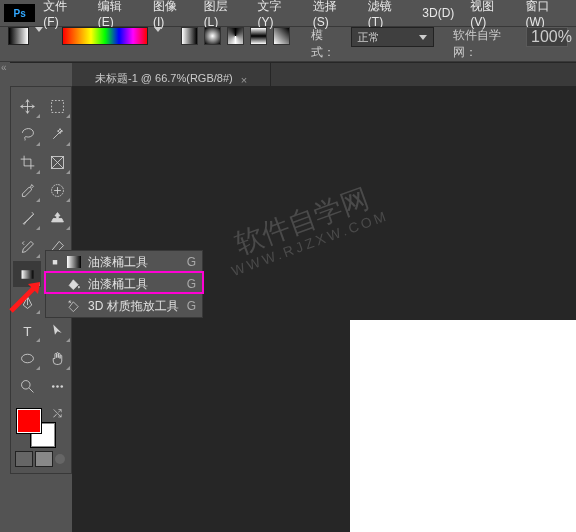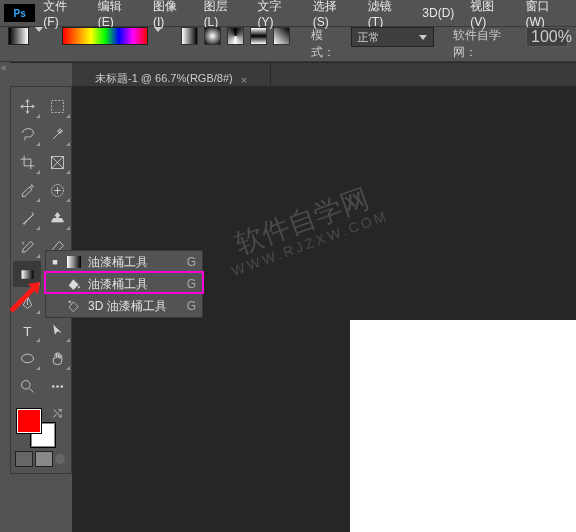--- a/index.html
+++ b/index.html
@@ -307,21 +307,21 @@
     <span class="lbl">油漆桶工具</span>
     <span class="key">G</span>
   </div>
   <div class="fly-item">
     <span class="dot"></span>
     <span class="icn">
         <svg width="14" height="14" viewBox="0 0 20 20" stroke="#ddd" fill="none">
           <path d="M9 4l7 7-7 7-6-6zM3 3l3 3M3 3h3M3 3v3"></path>
         </svg>
       </span>
-    <span class="lbl">3D 油漆桶工具</span>
+    <span class="lbl">3D 材质拖放工具</span>
     <span class="key">G</span>
   </div>
 </div>
 <div class="fly-hl"></div>
 
 <svg class="red-arrow" width="40" height="40" viewBox="0 0 40 40">
   <path d="M5 35 L30 10" stroke="#ff1a1a" stroke-width="5" fill="none"></path>
   <path d="M22 8 L34 6 L32 18 Z" fill="#ff1a1a"></path>
 </svg>
 

